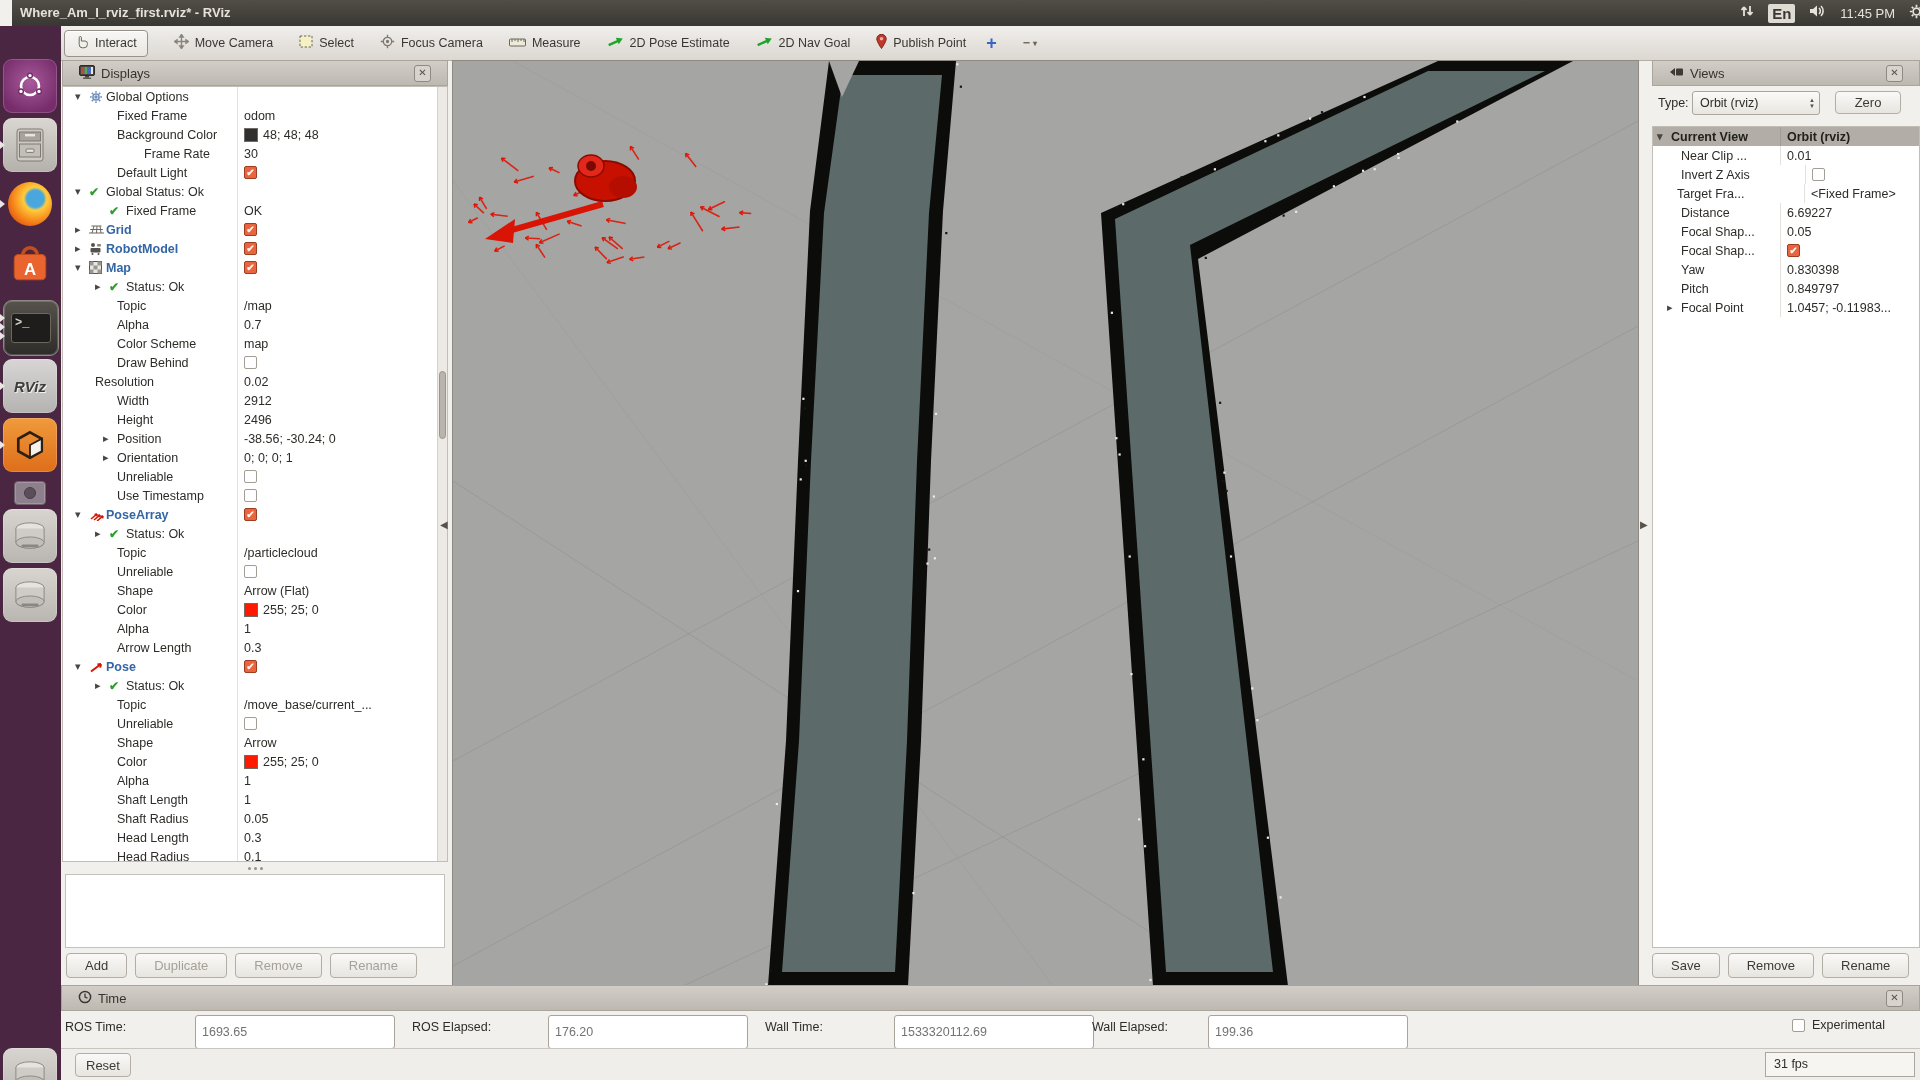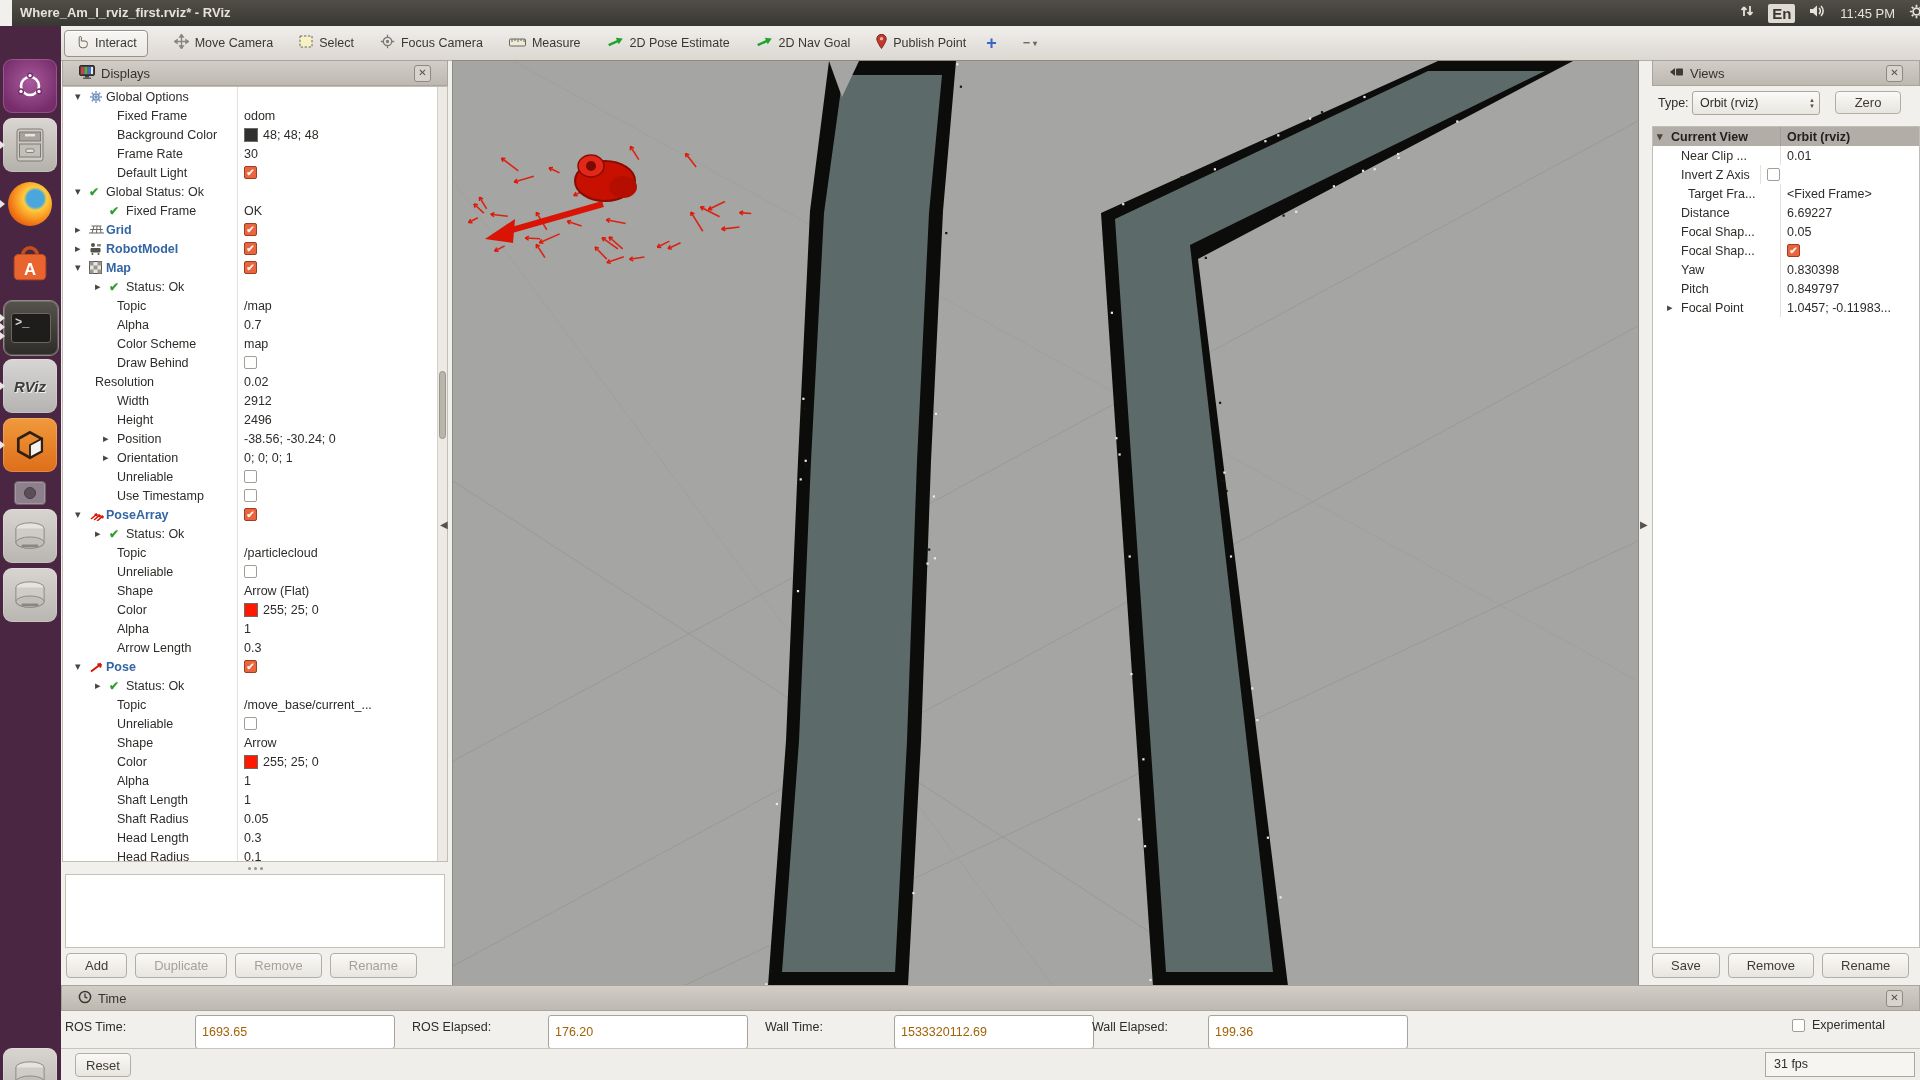--- a/index.html
+++ b/index.html
@@ -59,21 +59,21 @@
   #type-combo{position:absolute;left:40px;top:1px;width:128px;height:24px;border:1px solid #ABA69E;border-radius:3px;background:linear-gradient(#FBFAF8,#E9E6E1);font-size:12.5px;display:flex;align-items:center;padding-left:7px;box-sizing:border-box}
   #type-combo .cararea{margin-left:auto;margin-right:4px;display:flex;flex-direction:column;gap:1px;font-size:6px;color:#55514A;line-height:5px}
   #zero-btn{position:absolute;left:183px;top:1px;width:66px;box-sizing:border-box;justify-content:center}
   
   #viewport{left:452px;top:60px;width:1185px;height:925px;background:#A5A5A3;border:1px solid #8E8A82;box-sizing:content-box}
   .collapser{font-size:10px;color:#57534C}
   
   #time-panel{left:61px;top:985px;width:1859px;height:63px}
   #time-fields{position:absolute;top:30px;left:0;right:0;height:26px}
   .flabel{position:absolute;top:5px;font-size:12.5px;white-space:nowrap}
-  .inp{position:absolute;top:0;height:22px;width:200px;border:1px solid #A8A39B;border-radius:3px;background:#fff;font-size:12.5px;font-family:"Liberation Sans",sans-serif;padding:16px 6px;box-sizing:border-box;color:#a16207}
+  .inp{position:absolute;top:0;height:22px;width:200px;border:1px solid #A8A39B;border-radius:3px;background:#fff;font-size:12.5px;font-family:"Liberation Sans",sans-serif;padding:16px 6px;box-sizing:border-box;color:#737373}
   
   #status-bar{left:61px;top:1048px;width:1859px;height:32px;background:#F0EEEB;border-top:1px solid #C9C5BE;box-sizing:border-box}
   #reset-btn{position:absolute;left:14px;top:4px;height:22px;padding:0 10px}
   #help-text{position:absolute;left:95px;top:0;height:32px;line-height:31px;font-size:12.5px;color:#2F2D29;border-left:1px solid #D5D1CA;padding-left:10px;white-space:nowrap}
   #fps-box{position:absolute;left:1704px;top:3px;width:150px;height:25px;border:1px solid #ABA69E;background:#F7F5F2;font-size:12.5px;line-height:23px;text-align:left;padding-left:8px;box-sizing:border-box}
 </style>
 </head>
 <body>
 
 <div class="abs" id="systembar">
@@ -292,21 +292,21 @@
         <div class="trow">
           <div class="tl" style="width: 175px; padding-left: 54px;">
             <span>Background Color</span>
           </div>
           <div class="tr">
             <span class="sw" style="background: rgb(48, 48, 48);"></span>
             <span>48; 48; 48</span>
           </div>
         </div>
         <div class="trow">
-          <div class="tl" style="width: 175px; padding-left: 54px;">
+          <div class="tl" style="width: 175px; padding-left: 54px; justify-content: center;">
             <span>Frame Rate</span>
           </div>
           <div class="tr">
             <span>30</span>
           </div>
         </div>
         <div class="trow">
           <div class="tl" style="width: 175px; padding-left: 54px;">
             <span>Default Light</span>
           </div>
@@ -891,29 +891,29 @@
         </div>
         <div class="trow">
           <div class="tl" style="width: 128px; padding-left: 28px;">
             <span>Near Clip ...</span>
           </div>
           <div class="tr">
             <span>0.01</span>
           </div>
         </div>
         <div class="trow">
-          <div class="tl" style="width: 108px; padding-left: 28px;">
+          <div class="tl" style="width: 153px; padding-left: 28px;">
             <span>Invert Z Axis</span>
           </div>
           <div class="tr">
             <span class="cb"></span>
           </div>
         </div>
         <div class="trow">
-          <div class="tl" style="width: 128px; padding-left: 35px; text-align: right;">
+          <div class="tl" style="width: 152px; padding-left: 24px; text-align: right;">
             <span>Target Fra...</span>
           </div>
           <div class="tr">
             <span>&lt;Fixed Frame&gt;</span>
           </div>
         </div>
         <div class="trow">
           <div class="tl" style="width: 128px; padding-left: 28px;">
             <span>Distance</span>
           </div>

